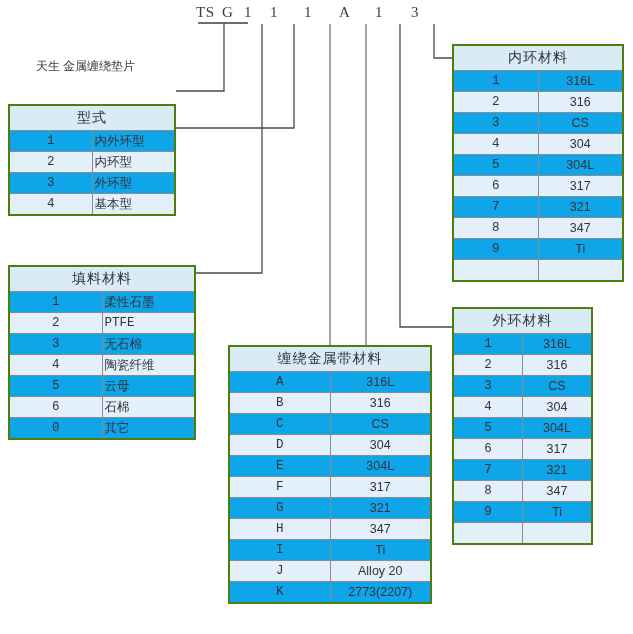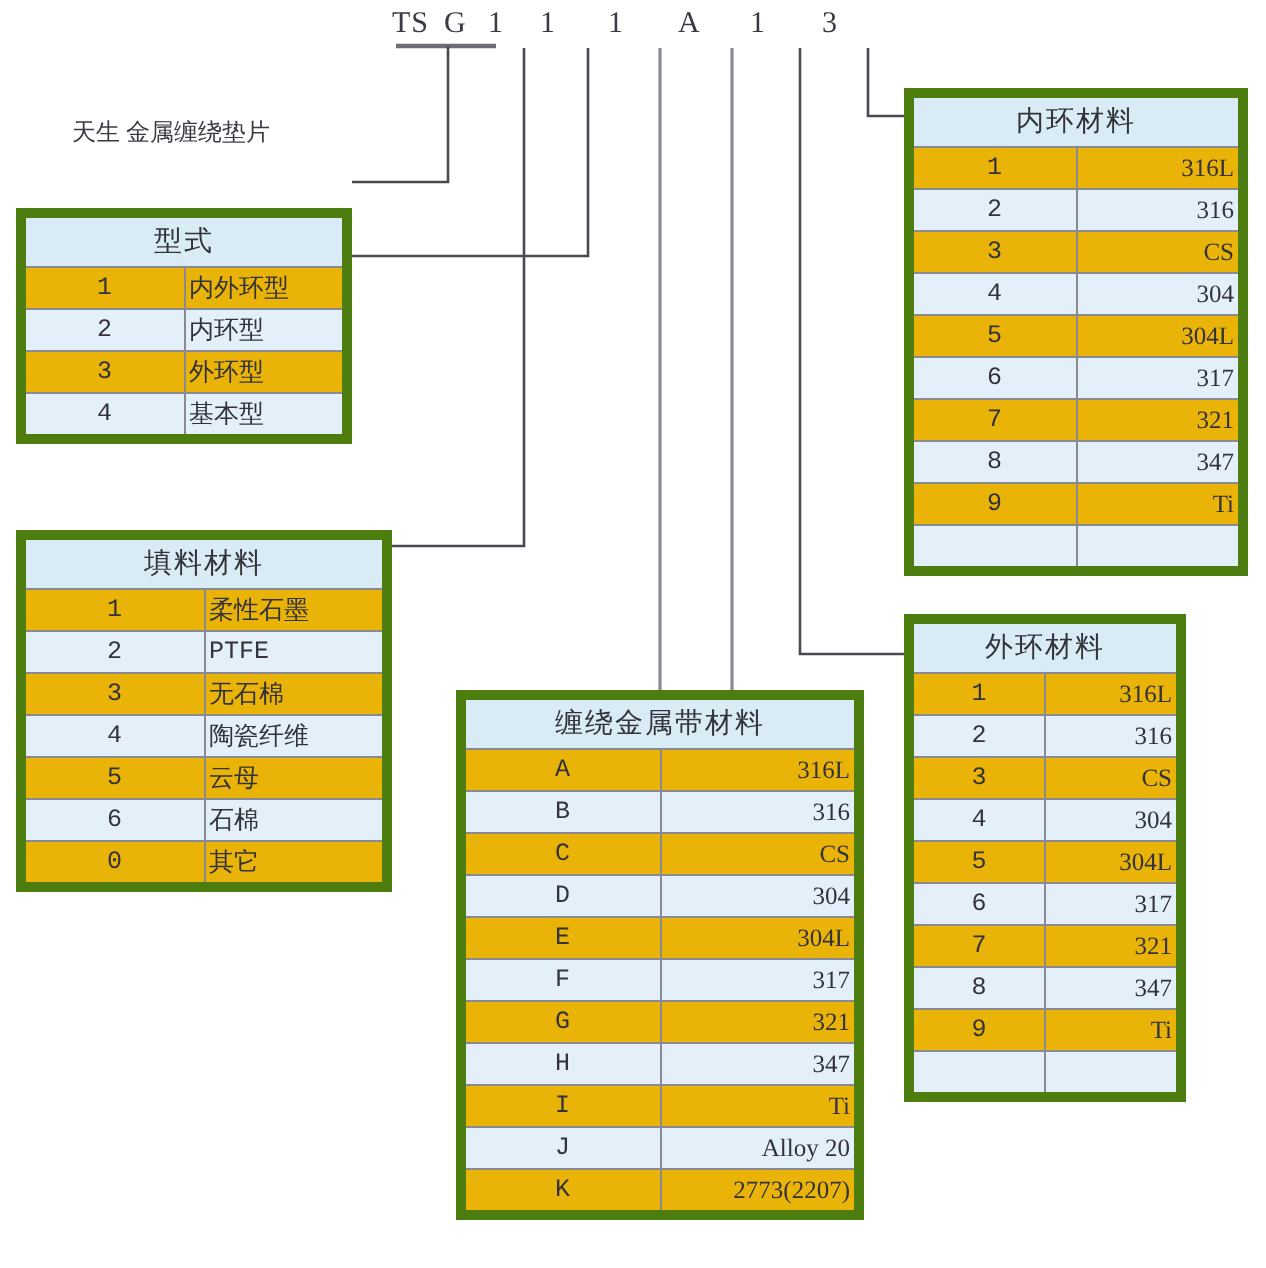--- a/index.html
+++ b/index.html
@@ -20,40 +20,40 @@
     letter-spacing:0.5px;
   }
   .brand{
     position:absolute;left:36px;top:58px;
     font-size:12px;color:#3b3b45;white-space:nowrap;
   }
   svg.lines{position:absolute;left:0;top:0;width:633px;height:634px;pointer-events:none;}
 
   table.spec{
     position:absolute;border-collapse:collapse;
-    background:#eab308;
-    border:5px solid #4d7c0f;
+    background:#0ea5e9;
+    border:2px solid #4d7c0f;
     table-layout:fixed;
   }
   table.spec th,table.spec td{
     border:1px solid #8a8a92;
     font-size:12.5px;
     color:#33333c;
     height:20px;
     padding:0 2px;
     font-weight:normal;
   }
   table.spec th{
     background:#d9ecf6;
     font-size:14px;
     height:24px;
     letter-spacing:1px;
   }
   td.k{width:38px;text-align:center;font-family:"Liberation Mono","DejaVu Sans Mono",monospace;font-size:12px;}
-  td.v{text-align:right;padding-left:9px;font-family:Liberation Serif, serif;font-size:12px;}
+  td.v{text-align:center;padding-left:9px;font-family:Liberation Sans, sans-serif;font-size:12px;}
   td.vz{text-align:left;padding-left:9px;font-family:Liberation Mono, monospace;font-size:13px;}
   tr.alt td{background:#e3f0fa;}
   tr.blank td{background:#e3f0fa;height:20px;}
 
   #t-type{left:8px;top:104px;width:168px;}
   #t-type td.k{width:38px;}
   #t-filler{left:8px;top:265px;width:188px;}
   #t-strip{left:228px;top:345px;width:204px;}
   #t-strip td.k{width:46px;}
   #t-inner{left:452px;top:44px;width:172px;}

